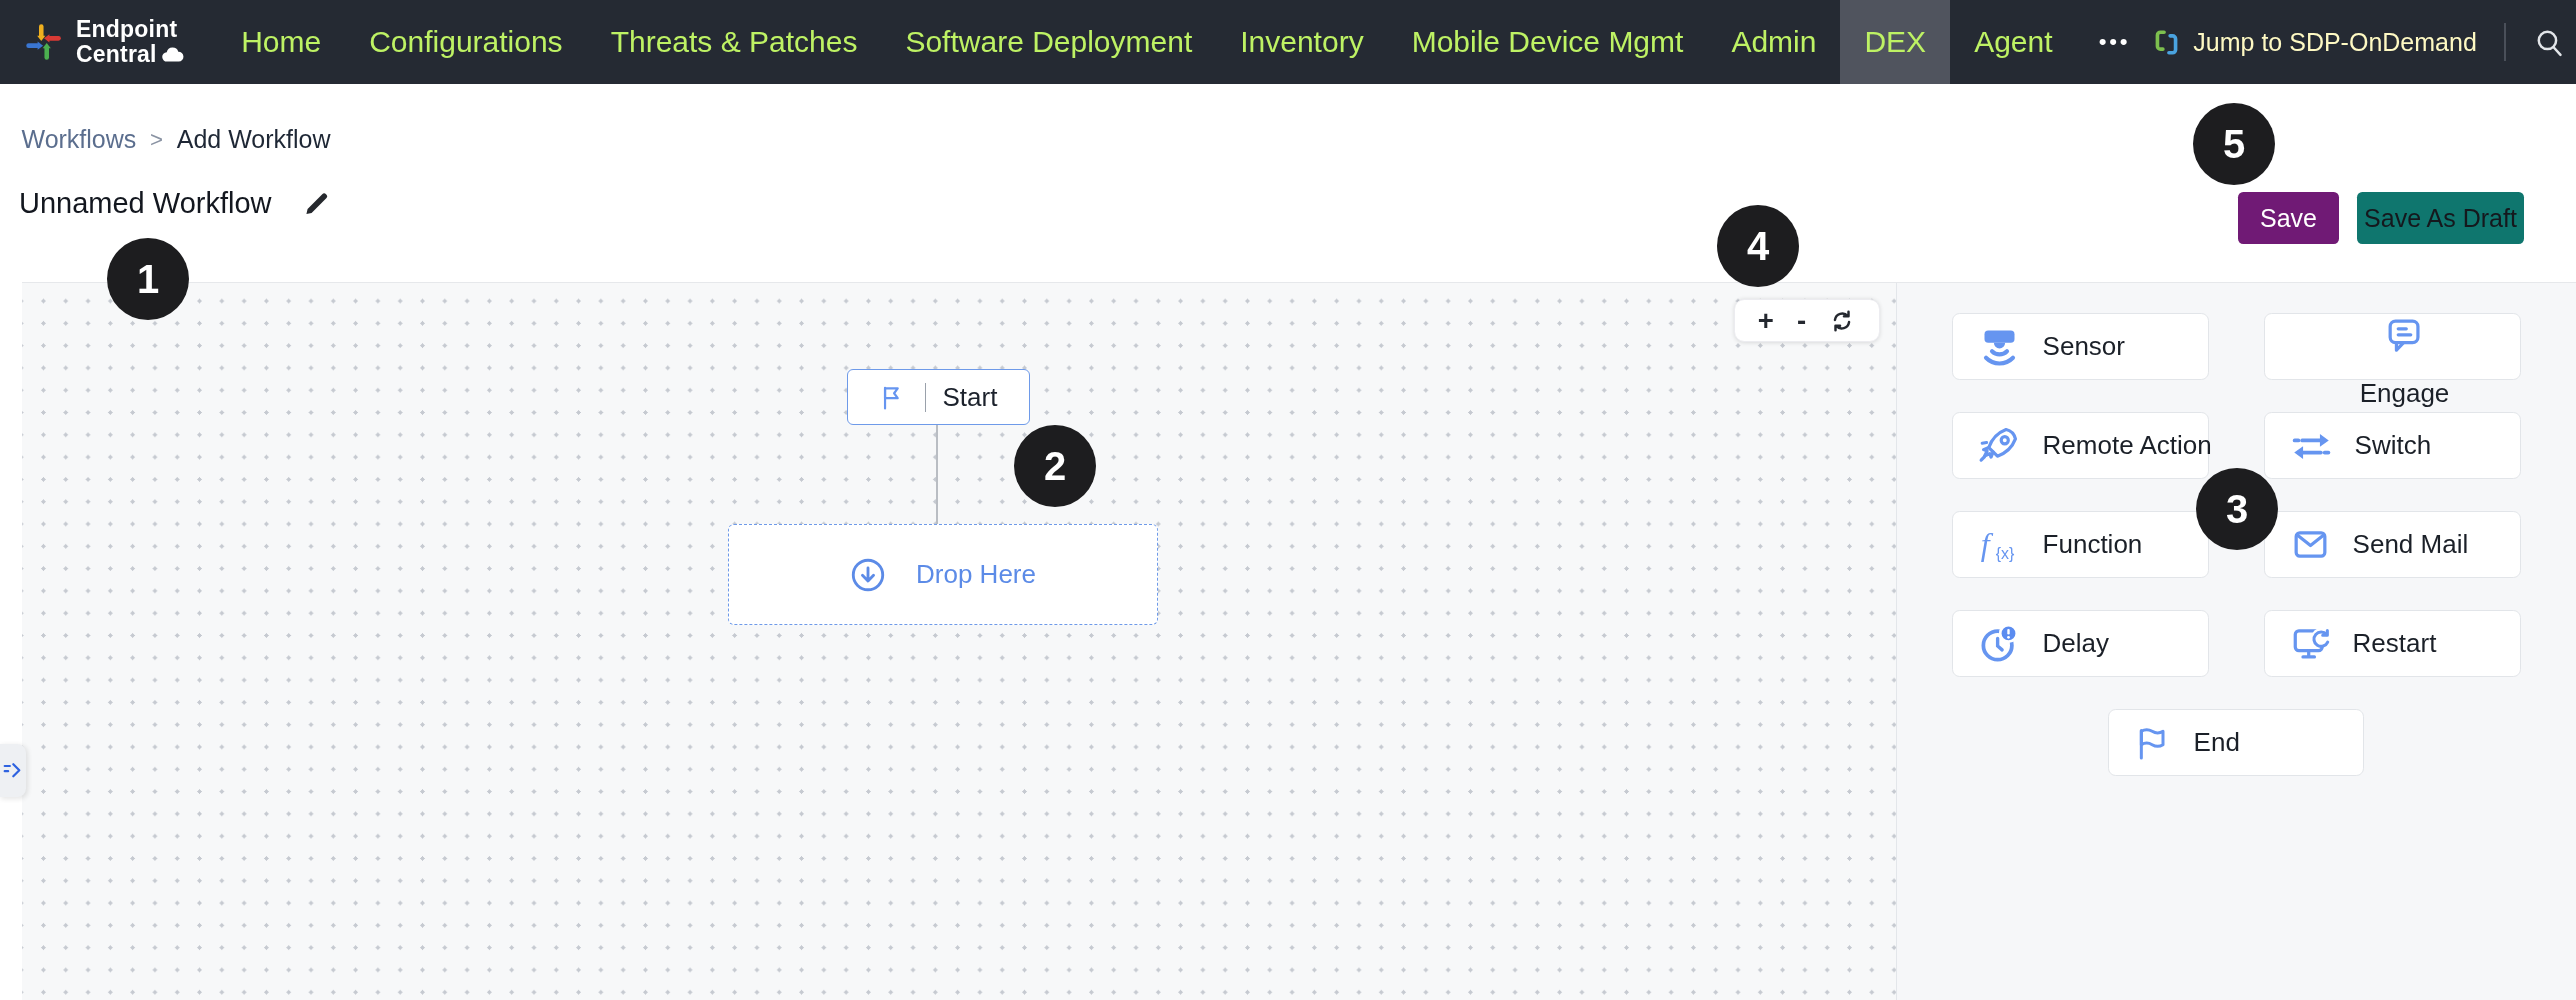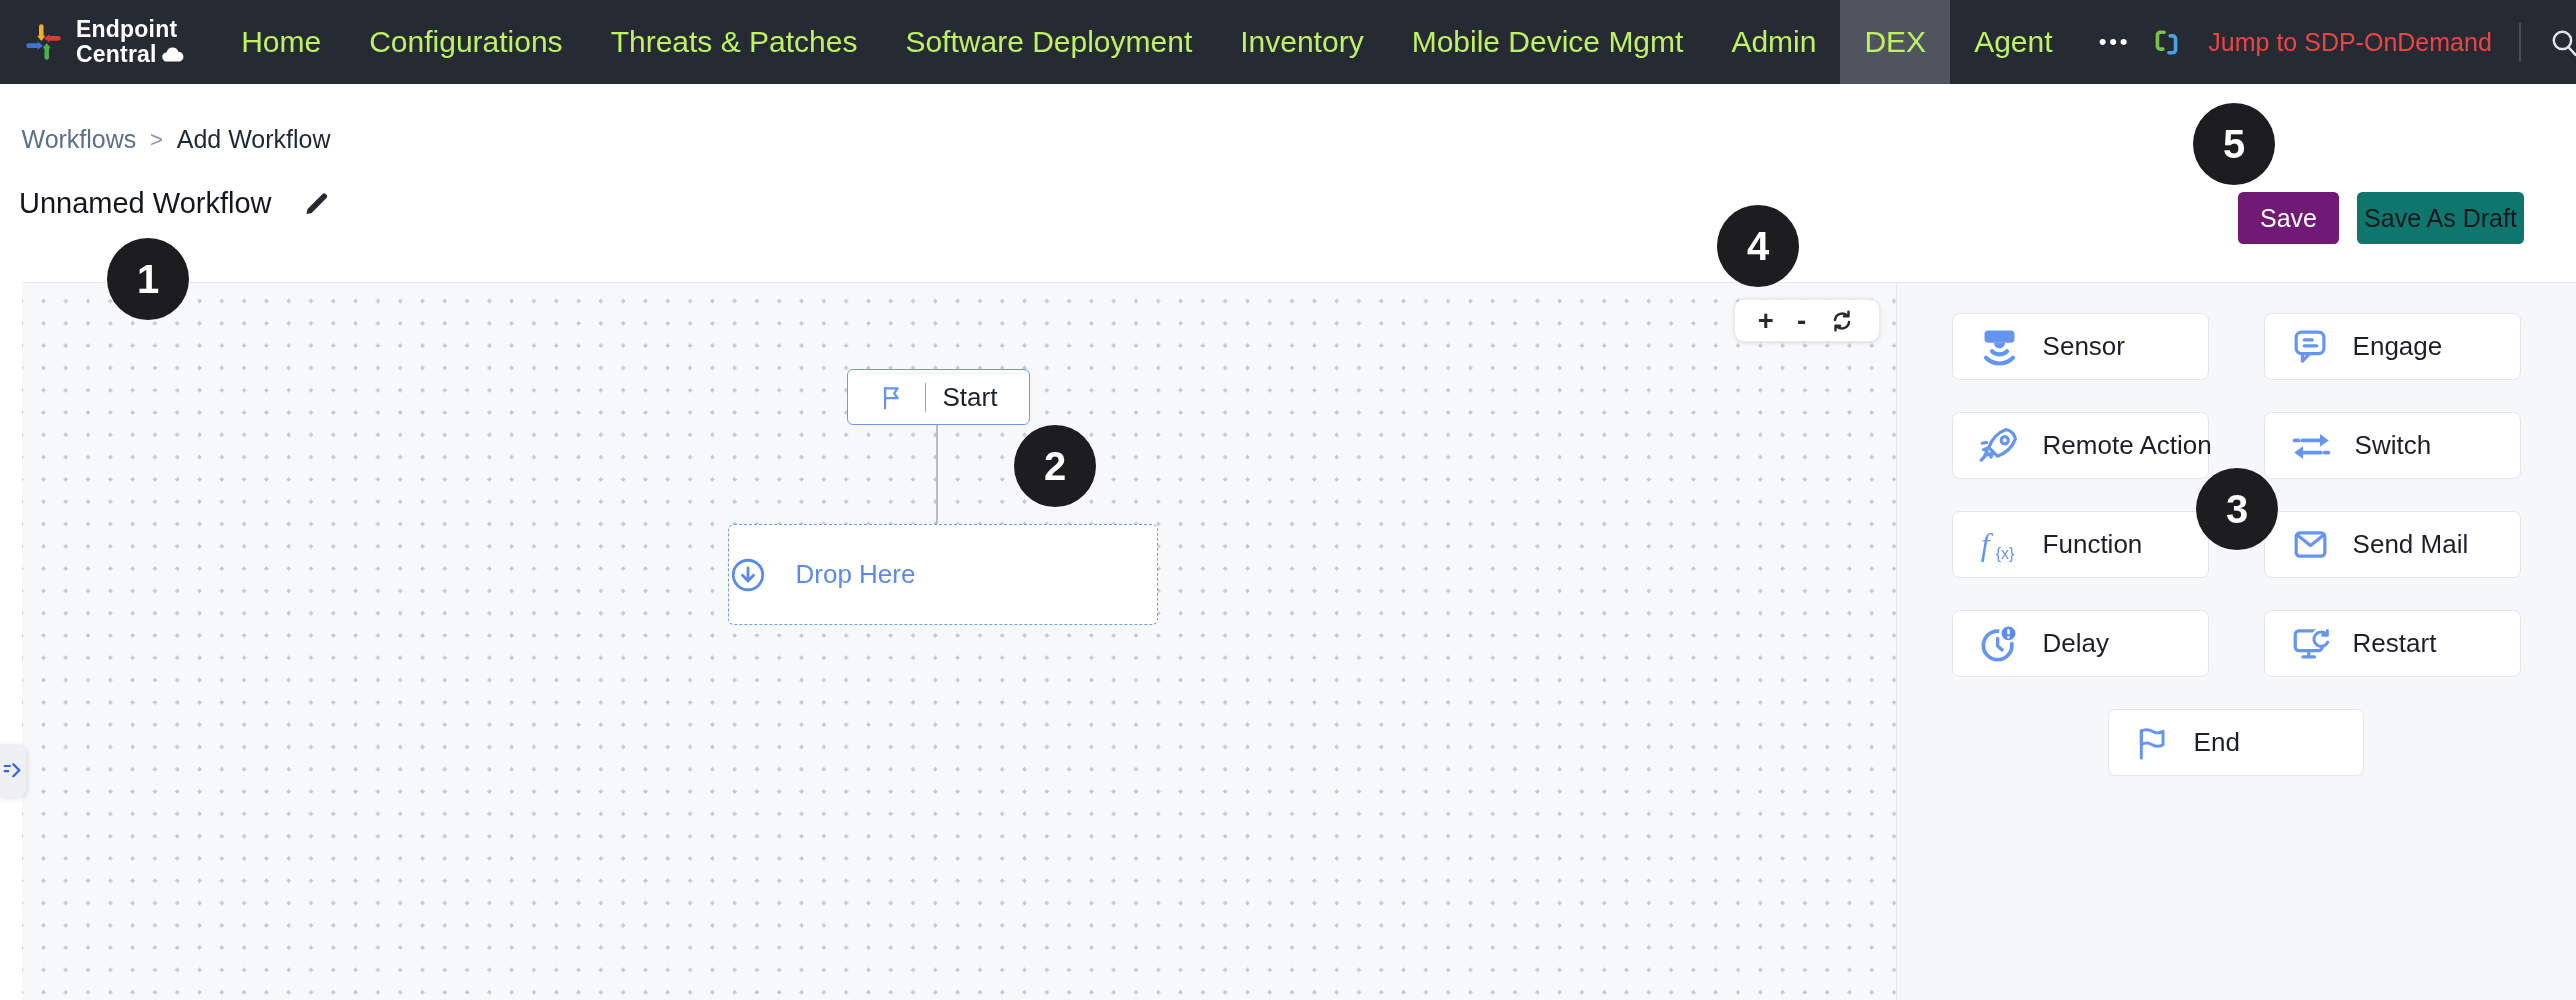--- a/index.html
+++ b/index.html
@@ -21,21 +21,21 @@
   .brand-text { color:#fff; font-weight:bold; font-size:23px; line-height:25px; letter-spacing:0.2px; }
   .brand-line2 { display:flex; align-items:center; gap:5.2px; }
   .nav-menu { display:flex; align-items:stretch; margin-left:33px; }
   .nav-item {
     display:flex; align-items:center; padding:0 24px;
     color:#bef264; font-size:30px; white-space:nowrap; cursor:pointer;
   }
   .nav-item.active { background:#50545e; }
   .nav-overflow { display:flex; align-items:center; padding:0 22.3px; color:#fff; font-size:22.3px; letter-spacing:2.6px; cursor:pointer; }
   .nav-right { display:flex; align-items:center; margin-left:auto; padding-right:29px; gap:27.5px; }
-  .jump-link { display:flex; align-items:center; gap:27px; color:#ef4444; font-size:25px; white-space:nowrap; cursor:pointer; }
+  .jump-link { display:flex; align-items:center; gap:12px; color:#fef9c3; font-size:25px; white-space:nowrap; cursor:pointer; }
   .nav-divider { width:1.7px; height:38px; background:#4a4f59; }
   .nav-icon { display:flex; align-items:center; justify-content:center; cursor:pointer; }
   .avatar { width:40px; height:40px; border-radius:50%; background:#e9ebee; overflow:hidden; display:flex; align-items:flex-end; justify-content:center; }
 
   
   .breadcrumb {
     position:absolute; left:21.5px; top:125px;
     display:flex; align-items:center; gap:13.7px; font-size:25px;
   }
   .crumb-parent { color:#5b6e8e; cursor:pointer; }
@@ -76,37 +76,37 @@
     position:absolute; left:825px; top:86px; width:183px; height:56px;
     background:#fff; border:1.7px solid #6e9ae9; border-radius:6px;
     display:flex; align-items:center; justify-content:center; gap:17px; cursor:pointer;
   }
   .node-start .vdiv { width:0.9px; height:29px; background:#9aa1ab; }
   .node-start-label { font-size:26px; color:#1c222c; }
   .connector { position:absolute; left:914px; top:142px; width:2.6px; height:99px; background:#b9bdc3; }
   .drop-zone {
     position:absolute; left:706px; top:241px; width:430px; height:101px;
     background:#fff; border:1.7px dashed #6e9ae9; border-radius:6px;
-    display:flex; align-items:center; justify-content:flex-start; gap:29px; cursor:pointer;
+    display:flex; align-items:center; justify-content:center; gap:29px; cursor:pointer;
   }
   .drop-label { font-size:26px; color:#5c8be7; }
 
   
   .palette {
     position:absolute; left:1896px; top:282px; width:680px; height:718px;
     background:#f6f7f9; border-left:0.9px solid #e3e6ea; border-top:0.9px solid #e6e8eb;
   }
   .pcard {
     position:absolute; width:257px; height:67px;
     background:#fff; border:0.9px solid #e2e5e9; border-radius:7.7px;
     display:flex; align-items:center; gap:20.6px; padding-left:24px; cursor:grab;
   }
   .pcard-label { font-size:26px; color:#1b2028; white-space:nowrap; }
   .pc-r1c1 { left:55px;  top:30px; }
-  .pc-r1c2 { left:367px; top:30px; }
+  .pc-r1c2 { left:367px; top:30px;flex-direction:column; }
   .pc-r2c1 { left:55px;  top:129px; }
   .pc-r2c2 { left:367px; top:129px; }
   .pc-r3c1 { left:55px;  top:228px; }
   .pc-r3c2 { left:367px; top:228px; }
   .pc-r4c1 { left:55px;  top:327px; }
   .pc-r4c2 { left:367px; top:327px; }
   .pc-end  { left:211px; top:426px; width:256px; }
 
   
   .badge {

